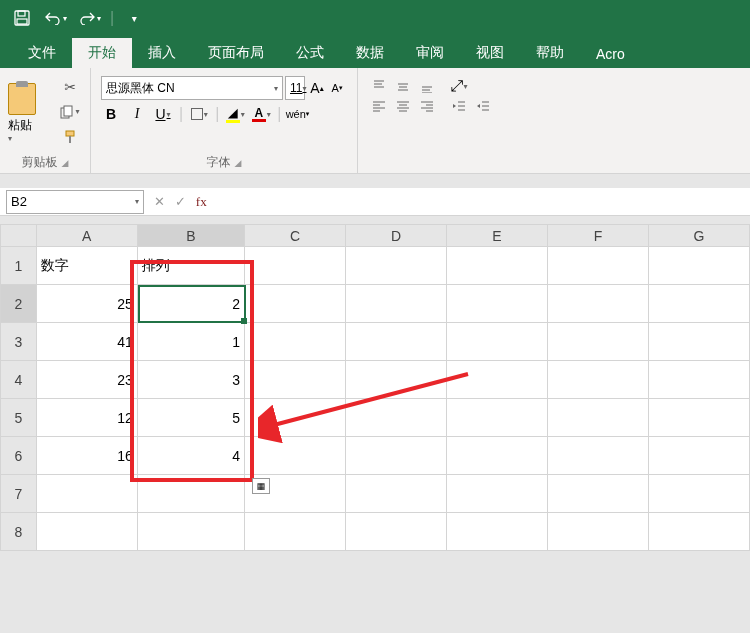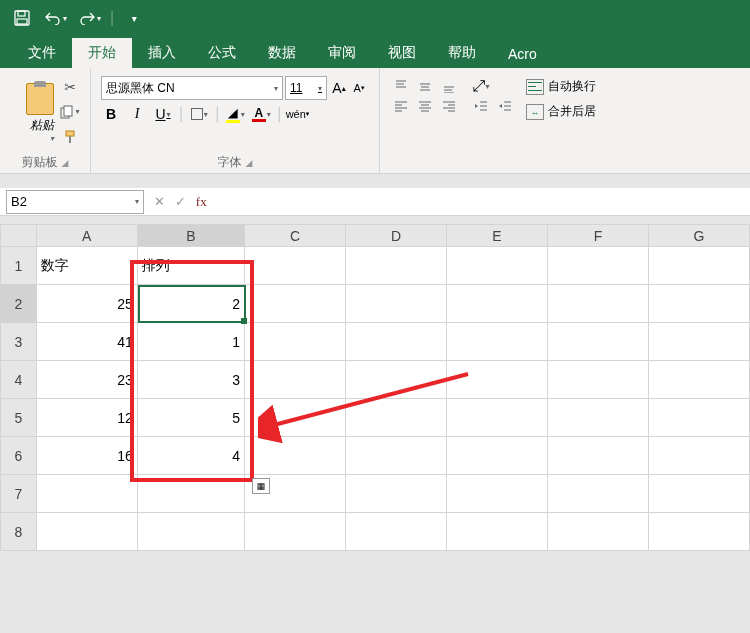--- a/index.html
+++ b/index.html
@@ -12,34 +12,34 @@
 .ribbon-tabs { background: #217346; height: 32px; display: flex; align-items: flex-end; padding: 0 12px; }
 .ribbon-tab { padding: 6px 16px; color: #fff; font-size: 14px; cursor: pointer; margin-top: 32px; }
 .ribbon-tab.active { background: #f3f2f1; color: #217346; }
 
 .ribbon { background: #f3f2f1; height: 106px; border-bottom: 1px solid #d4d4d4; display: flex; }
 .ribbon-group { border-right: 1px solid #d4d4d4; padding: 4px 8px 2px 8px; display: flex; flex-direction: column; }
 .ribbon-group-body { flex: 1; display: flex; }
 .ribbon-group-label { text-align: center; font-size: 12px; color: #666; display: flex; justify-content: center; align-items: center; gap: 4px; padding-top: 2px; }
 .ribbon-group-label .launcher { font-size: 9px; color: #999; cursor: pointer; }
 
-.paste-big { display: flex; flex-direction: column; align-items: flex-end; justify-content: center; width: 46px; cursor: pointer; padding-top: 2px; font-style: italic; }
+.paste-big { display: flex; flex-direction: column; align-items: flex-start; justify-content: center; width: 46px; cursor: pointer; padding-top: 2px; }
 .clipboard-ico { width: 28px; height: 32px; background: #f5c977; border: 1px solid #b8860b; border-radius: 2px; position: relative; }
 .clipboard-ico::before { content: ''; position: absolute; top: -3px; left: 7px; width: 12px; height: 6px; background: #999; border-radius: 2px 2px 0 0; }
 .paste-label { font-size: 12px; margin-top: 2px; }
 .dd-arrow { font-size: 8px; color: #666; }
 
 .clip-col { display: flex; flex-direction: column; justify-content: space-around; padding: 4px 0 4px 4px; gap: 2px; }
 .small-btn { width: 24px; height: 22px; display: flex; align-items: center; justify-content: center; cursor: pointer; font-size: 14px; color: #555; }
 
 .font-group-body { flex-direction: column; gap: 4px; padding: 4px 2px; }
 .font-row { display: flex; align-items: center; gap: 2px; }
 .font-select { height: 24px; border: 1px solid #ababab; background: #fff; font-size: 12px; padding: 0 4px; display: flex; align-items: center; justify-content: space-between; }
 .font-name { width: 182px; }
-.font-size { width: 42px; text-decoration: underline; }
+.font-size { width: 20px; text-decoration: underline; }
 .fs-btns { display: flex; align-items: center; gap: 0; }
 .fs-btn { width: 20px; height: 20px; display: flex; align-items: center; justify-content: center; font-size: 13px; cursor: pointer; }
 .bold { font-weight: bold; font-size: 14px; }
 .italic { font-style: italic; font-family: serif; font-size: 14px; }
 .underline { text-decoration: underline; font-size: 14px; }
 .border-ico { width: 12px; height: 12px; border: 1px solid #666; display: inline-block; }
 .fill-ico { display: inline-flex; align-items: center; }
 .bucket { font-size: 13px; }
 .fill-bar { width: 14px; height: 3px; background: #ffff00; display: block; }
 .font-color-ico { display: inline-flex; flex-direction: column; align-items: center; }
@@ -106,20 +106,21 @@
     <span class="dd-arrow" style="color:#fff;margin-left:2px">▾</span>
   </div>
   <span class="tb-sep">|</span>
   <div class="tb-btn" style="font-size:10px;color:#fff">▾</div>
 </div>
 
 <div class="ribbon-tabs">
   <div class="ribbon-tab">文件</div>
   <div class="ribbon-tab active">开始</div>
   <div class="ribbon-tab">插入</div>
+  <div class="ribbon-tab">页面布局</div>
   <div class="ribbon-tab">公式</div>
   <div class="ribbon-tab">数据</div>
   <div class="ribbon-tab">审阅</div>
   <div class="ribbon-tab">视图</div>
   <div class="ribbon-tab">帮助</div>
   <div class="ribbon-tab">Acro</div>
 </div>
 
 <div class="ribbon">
 
@@ -277,36 +278,20 @@
           <div class="align-btn">
               <svg width="14" height="12">
                 <path d="M1 6 L4 4 L4 8 Z" fill="#666"></path>
                 <line x1="6" y1="2" x2="13" y2="2" stroke="#666"></line>
                 <line x1="6" y1="6" x2="13" y2="6" stroke="#666"></line>
                 <line x1="6" y1="10" x2="13" y2="10" stroke="#666"></line>
               </svg>
             </div>
         </div>
       </div>
-      <div class="wrap-col">
-        <div class="wrap-btn">
-          <span class="wrap-ico">
-              <div></div>
-              <div style="width:60%"></div>
-              <div></div>
-            </span>
-          <span>自动换行</span>
-        </div>
-        <div class="wrap-btn">
-          <span class="wrap-ico" style="flex-direction:row;align-items:center;justify-content:center">
-              <span style="font-size:9px;color:#1a7a4a">↔</span>
-            </span>
-          <span>合并后居</span>
-        </div>
-      </div>
     </div>
   </div>
 
 </div>
 
 <div class="namebar">
   <div class="namebox">
     <span>B2</span>
       <span class="dd-arrow">▾</span>
   </div>

